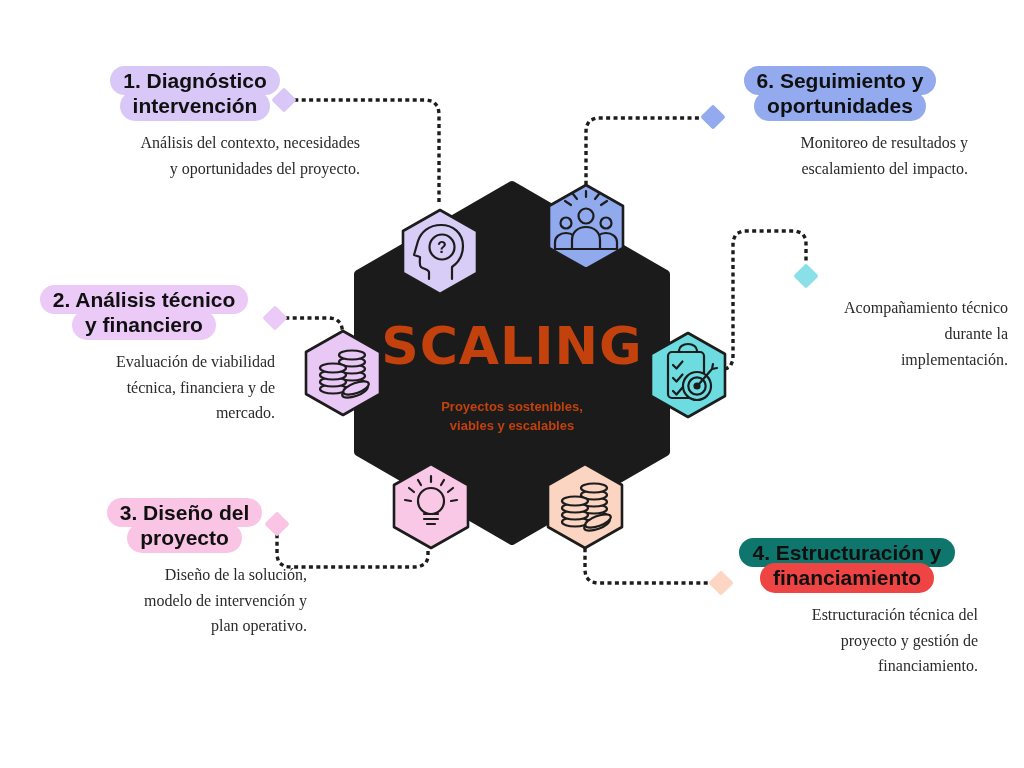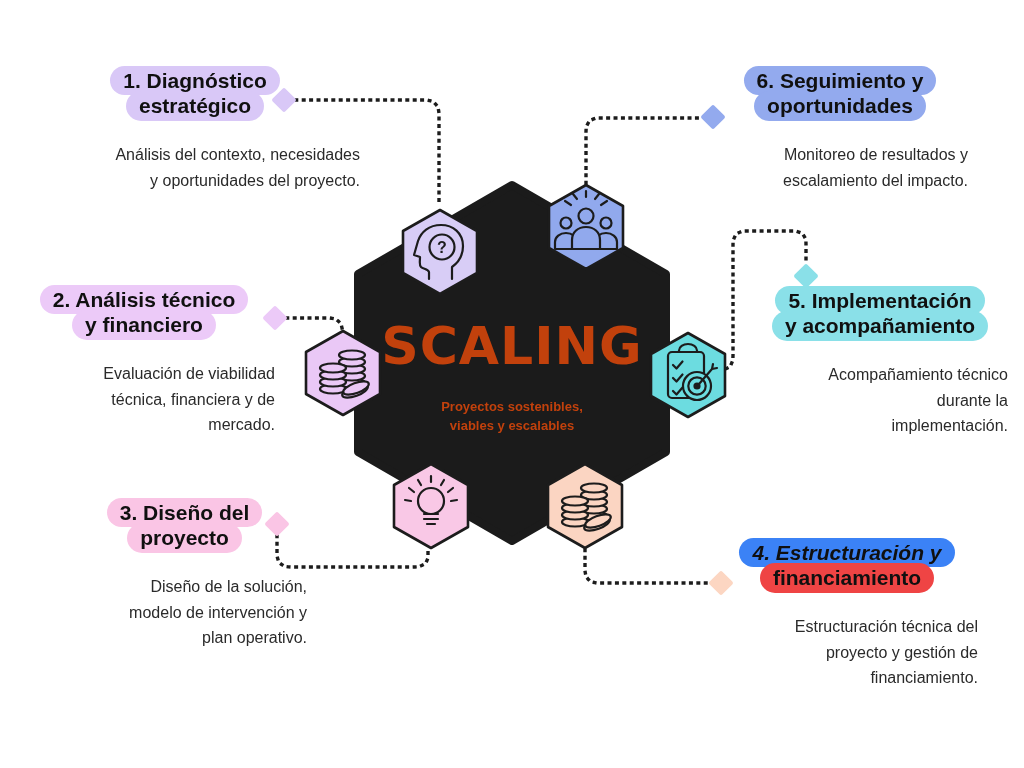--- a/index.html
+++ b/index.html
@@ -14,21 +14,21 @@
   .ln{fill:none;stroke:#1c1c1c;stroke-width:2.2;stroke-linecap:round;stroke-linejoin:round;}
   .fl2{stroke:#1c1c1c;stroke-width:2.2;stroke-linejoin:round;}
   .qmark{font-family:"Liberation Sans",sans-serif;font-size:16px;font-weight:bold;fill:#1c1c1c;}
   .diamond{stroke:none;}
 
   
   .step{position:absolute;text-align:right;}
   .hl{display:table;margin:0 auto;padding:1px 13px;border-radius:15px;
       font-size:21px;font-weight:700;color:#101010;line-height:1.3;white-space:nowrap;}
   .hl + .hl{margin-top:-4px;}
-  .step-desc{margin:21px 0 0;font-size:16px;line-height:1.62;color:#2a2a2a;white-space:pre-line;}
+  .step-desc{margin:9px 0 0;font-size:16px;line-height:1.62;color:#2a2a2a;white-space:pre-line;font-family:Liberation Serif, serif;}
 
   .center-label{position:absolute;left:372px;top:316px;width:280px;text-align:center;color:#c2410c;}
   .center-title{font-size:52px;font-weight:800;letter-spacing:1px;font-family:"DejaVu Sans",sans-serif;}
   .center-sub{margin-top:22px;font-size:13px;font-weight:700;line-height:1.45;white-space:pre-line;}
 </style>
 </head>
 <body>
 
 <div id="stage">
 
@@ -131,21 +131,21 @@
 
   <div class="center-label">
     <div class="center-title">SCALING</div>
     <div class="center-sub">Proyectos sostenibles,
 viables y escalables</div>
   </div>
 
   <div class="step" style="left:30px;top:66px;width:330px;">
     <div class="step-title">
       <span class="hl" style="background: rgb(217, 200, 247);">1. Diagnóstico</span>
-      <span class="hl" style="background: rgb(217, 200, 247);">estratégico</span>
+      <span class="hl" style="background: rgb(217, 200, 247);">intervención</span>
     </div>
     <p class="step-desc">Análisis del contexto, necesidades
 y oportunidades del proyecto.</p>
   </div>
 
   <div class="step" style="left:13px;top:285px;width:262px;">
     <div class="step-title">
       <span class="hl" style="background: rgb(236, 202, 248);">2. Análisis técnico</span>
       <span class="hl" style="background: rgb(236, 202, 248);">y financiero</span>
     </div>
@@ -159,33 +159,29 @@
       <span class="hl" style="background: rgb(250, 197, 229);">3. Diseño del</span>
       <span class="hl" style="background: rgb(250, 197, 229);">proyecto</span>
     </div>
     <p class="step-desc">Diseño de la solución,
 modelo de intervención y
 plan operativo.</p>
   </div>
 
   <div class="step" style="left:716px;top:538px;width:262px;">
     <div class="step-title">
-      <span class="hl" style="background: #3b82f6; font-style: italic;">4. Estructuración y</span>
+      <span class="hl" style="background: #0f766e;">4. Estructuración y</span>
       <span class="hl" style="background: #ef4444;">financiamiento</span>
     </div>
     <p class="step-desc">Estructuración técnica del
 proyecto y gestión de
 financiamiento.</p>
   </div>
 
   <div class="step" style="left:752px;top:286px;width:256px;">
-    <div class="step-title">
-      <span class="hl" style="background: rgb(138, 224, 232);">5. Implementación</span>
-      <span class="hl" style="background: rgb(138, 224, 232);">y acompañamiento</span>
-    </div>
     <p class="step-desc">Acompañamiento técnico
 durante la
 implementación.</p>
   </div>
 
   <div class="step" style="left:712px;top:66px;width:256px;">
     <div class="step-title">
       <span class="hl" style="background: rgb(147, 170, 238);">6. Seguimiento y</span>
       <span class="hl" style="background: rgb(147, 170, 238);">oportunidades</span>
     </div>

